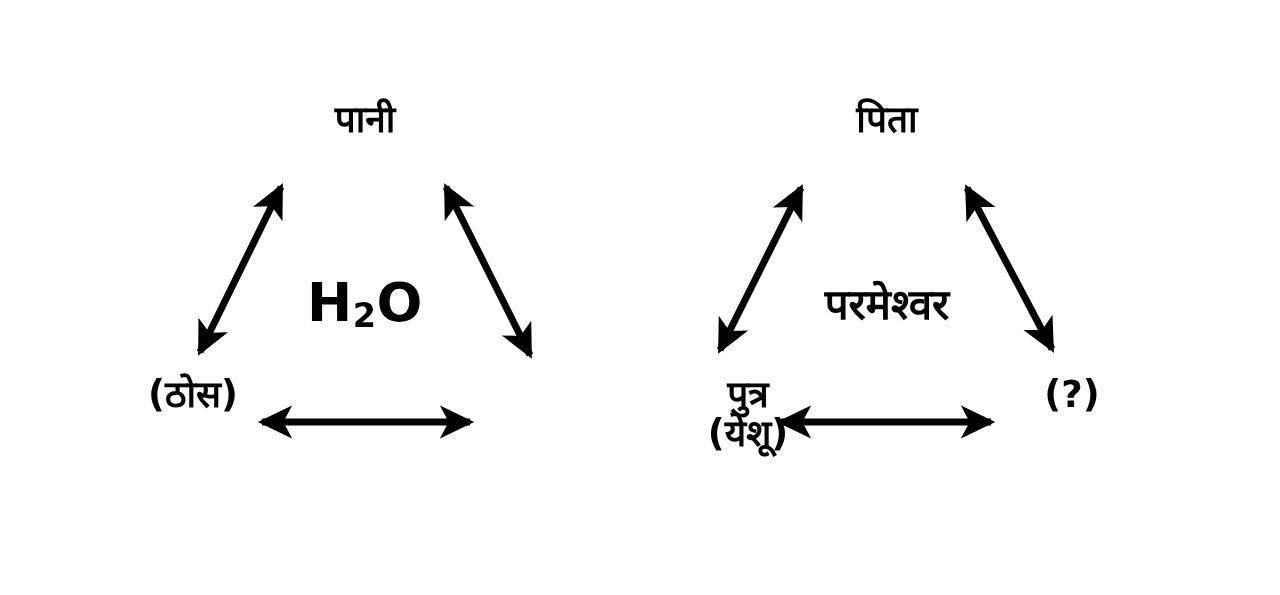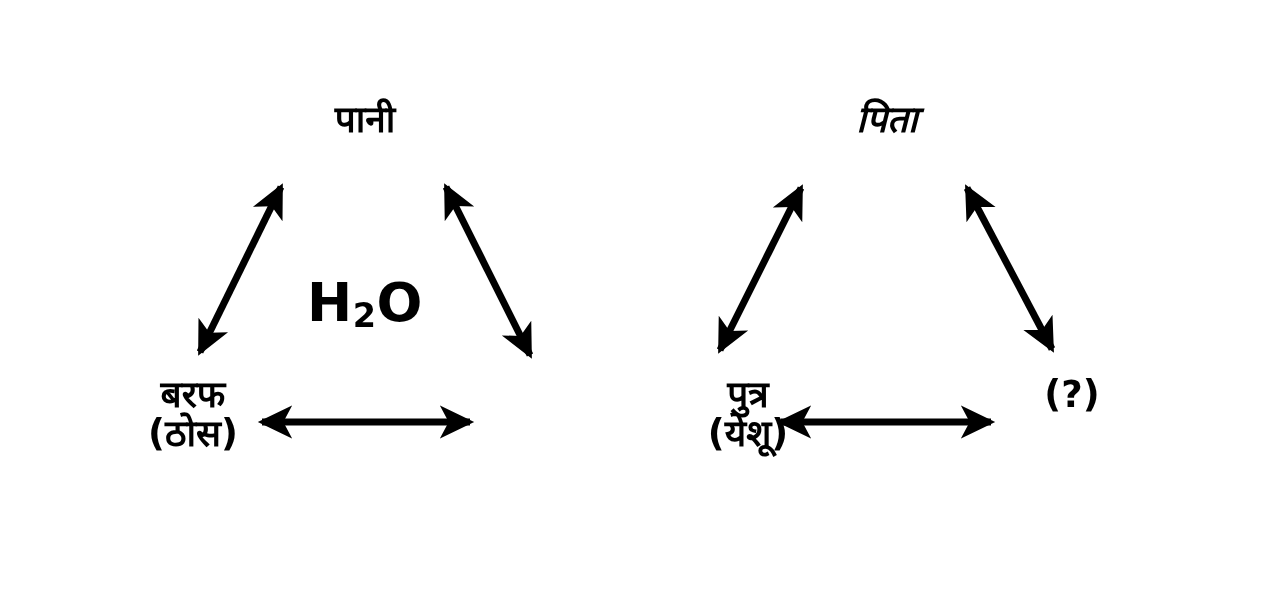--- a/index.html
+++ b/index.html
@@ -71,21 +71,21 @@
     font-size: 42px;
   }
 
   
   #node-water        { left: 365px; top: 100px; }
   #node-ice          { left: 193px; top: 375px; }
   #node-steam        { left: 547px; top: 375px; }
   #label-h2o         { left: 365px; top: 302px; }
 
   
-  #node-father       { left: 887px; top: 100px; font-style: italic; }
+  #node-father       { left: 887px; top: 100px; }
   #node-son          { left: 748px; top: 375px; }
   #node-spirit       { left: 1072px; top: 375px; }
   #label-god         { left: 887px; top: 302px; }
 </style>
 </head>
 <body>
 
 <div id="stage">
 
   <svg class="arrow-layer" viewBox="0 0 1280 595" width="1280" height="595">
@@ -109,34 +109,34 @@
     <line x1="967" y1="188" x2="1052" y2="349" stroke="#000000" stroke-width="7" stroke-linecap="butt" marker-end="url(#head-a)" marker-start="url(#tail-a)"></line>
 
     <line x1="781" y1="422" x2="991" y2="422" stroke="#000000" stroke-width="7" stroke-linecap="butt" marker-end="url(#head-a)" marker-start="url(#tail-a)"></line>
   </svg>
 
   <div class="node" id="node-water">
     <span class="line1">पानी</span>
   </div>
 
   <div class="node" id="node-ice">
-    <span class="line1">बरफ</span>
     <span class="line2">(ठोस)</span>
   </div>
 
 
   <div class="center-label formula" id="label-h2o"><span>H</span><sub>2</sub><span>O</span></div>
 
   <div class="node" id="node-father">
     <span class="line1">पिता</span>
   </div>
 
   <div class="node" id="node-son">
     <span class="line1">पुत्र</span>
     <span class="line2">(येशू)</span>
   </div>
 
   <div class="node" id="node-spirit">
     <span class="line2">(?)</span>
   </div>
 
+  <div class="center-label word" id="label-god">परमेश्वर</div>
 
 </div>
 
 </body></html>

